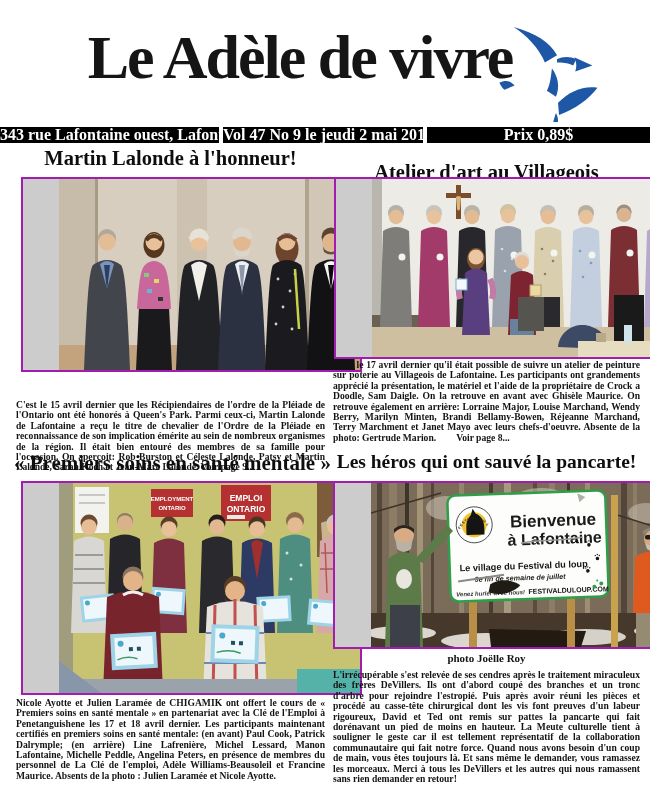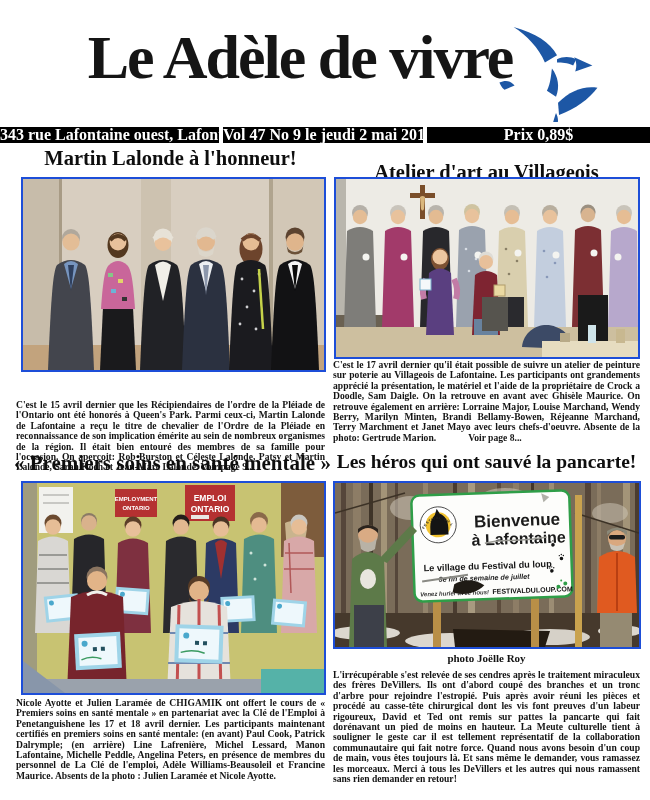--- a/index.html
+++ b/index.html
@@ -33,36 +33,36 @@
   
   .headline {
     position:absolute; height:30px; text-align:center;
     font-size:20.5px; font-weight:bold; color:#0e0e0e; white-space:nowrap;
   }
   .h-tl { top:147px; left:16px;  width:309px; }
   .h-tr { top:161px; left:333px; width:307px; }
   .h-bl { top:451px; left:14px;  width:311px; font-size:21px; }
   .h-br { top:451px; left:331px; width:311px; font-size:19.5px; }
   
-  .photo { position:absolute; border:2px solid #1d4ed8; background:#ccc; }
+  .photo { position:absolute; border:2px solid #a21caf; background:#ccc;padding-left:36px; }
   .photo svg { display:block; width:100%; height:100%; }
   .ph1 { left:21px;  top:177px; width:301px; height:191px; }
   .ph2 { left:334px; top:177px; width:302px; height:178px; }
   .ph3 { left:21px;  top:481px; width:301px; height:210px; }
   .ph4 { left:333px; top:481px; width:304px; height:164px; }
   
   .body-text {
     position:absolute; font-size:9.6px; line-height:10.4px; font-weight:bold;
     text-align:justify; color:#131313; overflow:hidden;
   }
   .b-tl { left:16px;  top:374px; width:309px; height:76px;margin-top:26px; }
   .b-tr { left:333px; top:360px; width:307px; height:90px; }
   .b-bl { left:16px;  top:698px; width:309px; height:95px; }
   .b-br { left:333px; top:670px; width:307px; height:120px; }
-  .page-ref { margin-left:32px; }
+  .page-ref { margin-left:20px; }
   .photo-credit {
     position:absolute; left:333px; top:652px; width:307px;
     font-size:11px; font-weight:bold; color:#131313;text-align:center;
   }
   .sans { font-family:"Liberation Sans", sans-serif; }
 </style>
 </head>
 <body>
 
 <div class="page">

